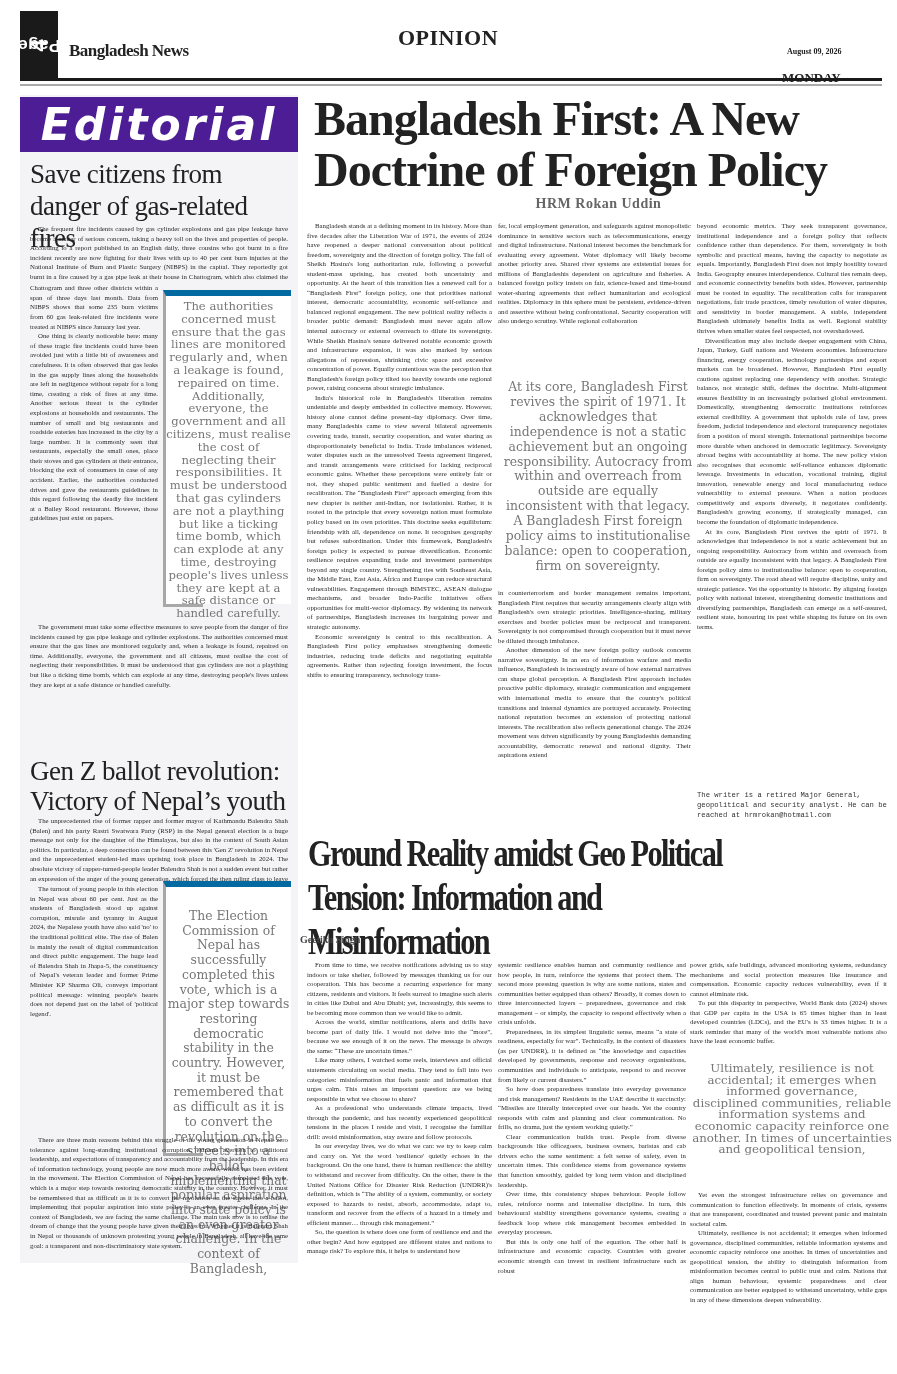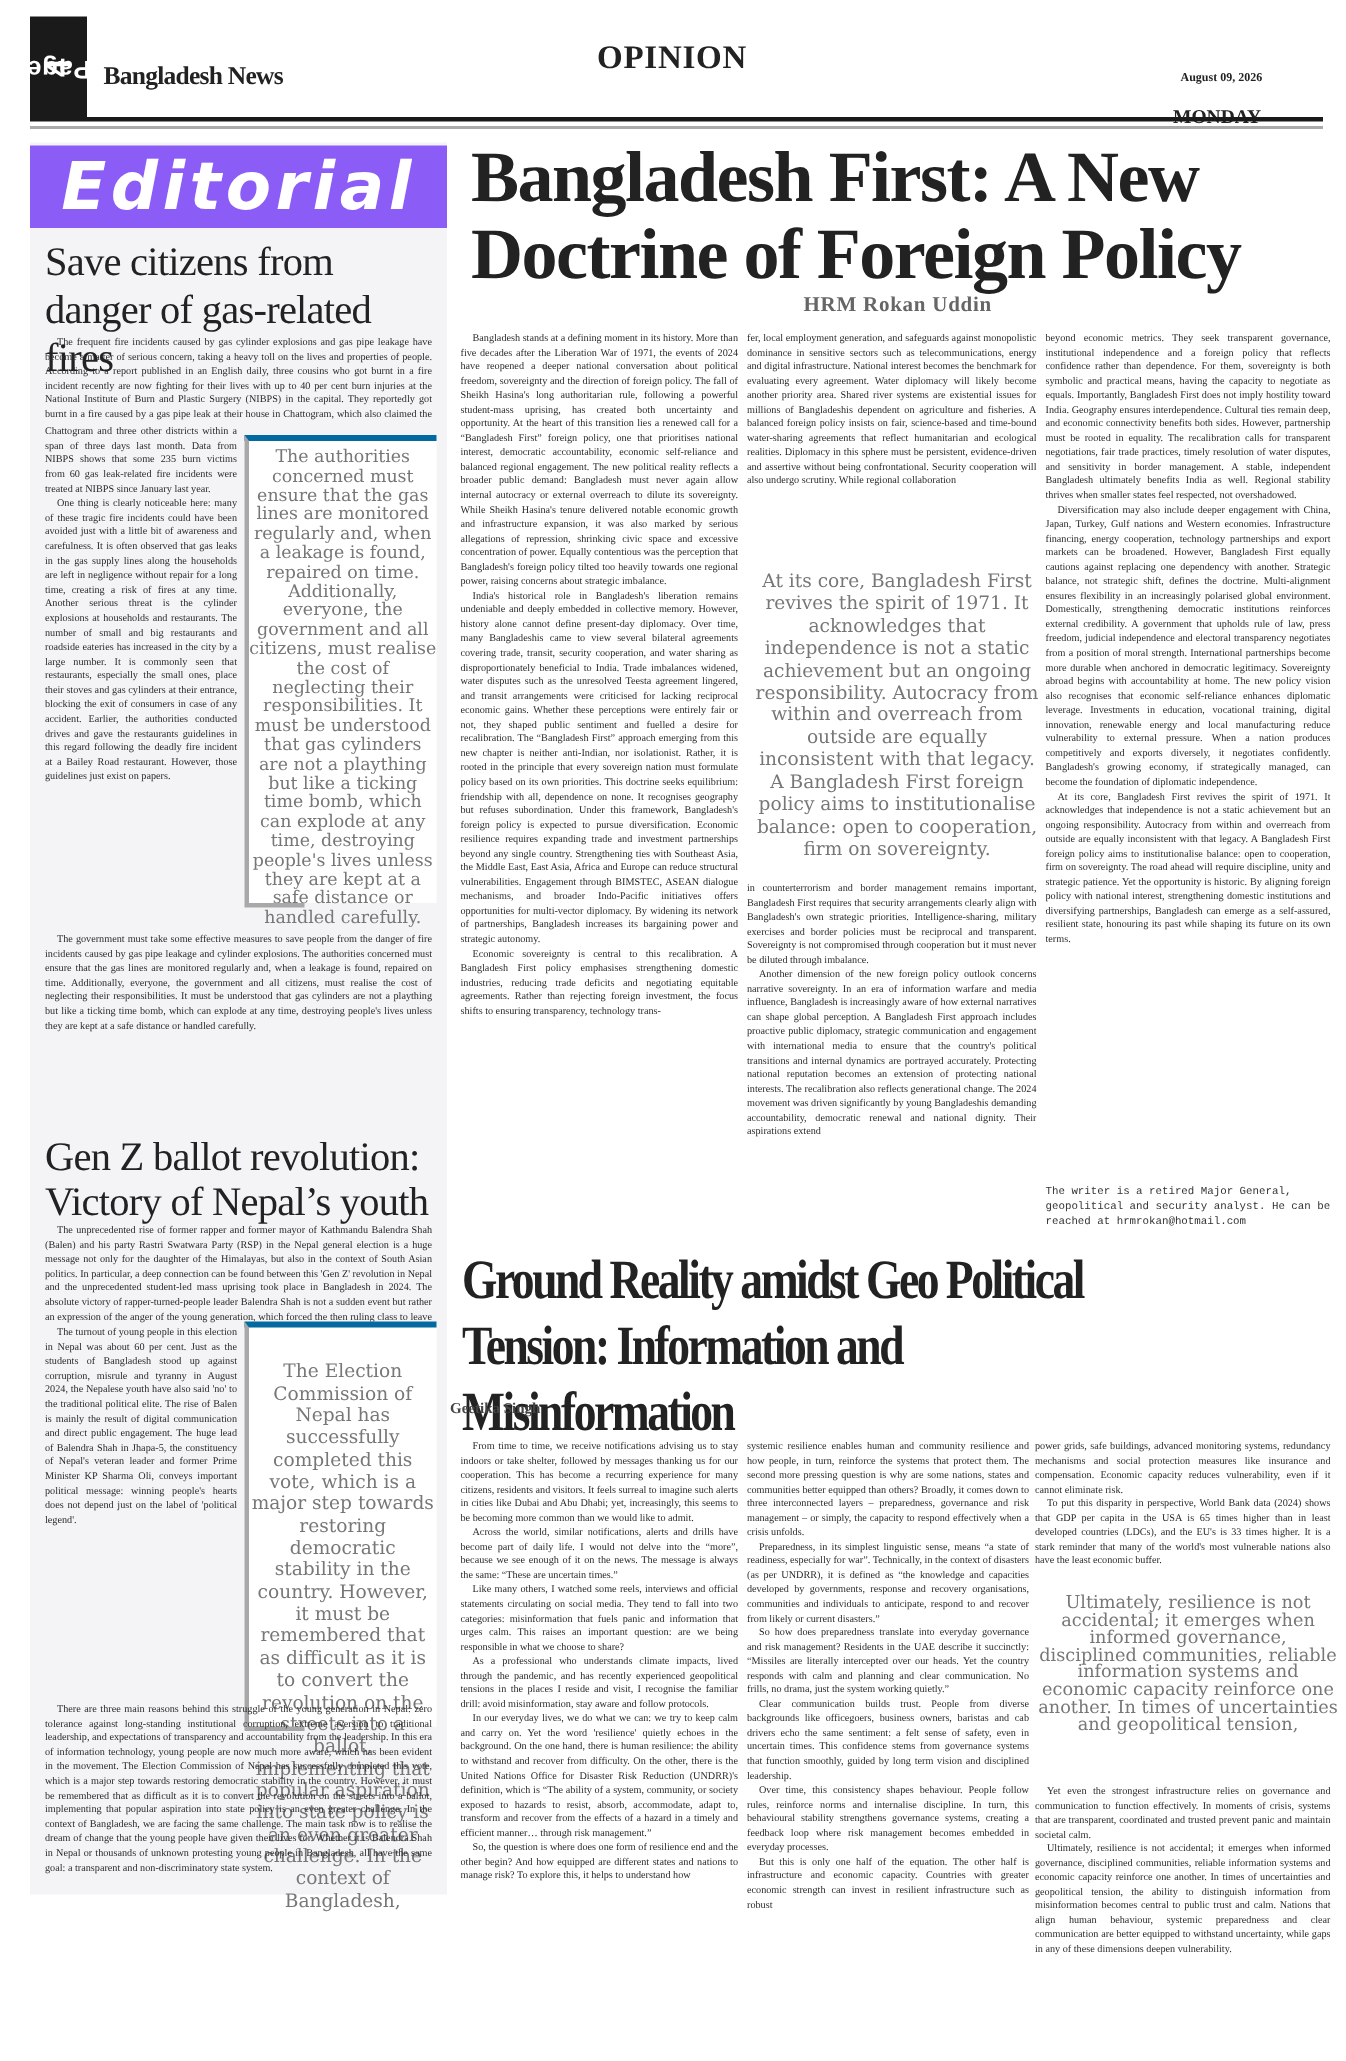--- a/index.html
+++ b/index.html
@@ -10,25 +10,25 @@
   .page-tab span { position:absolute; left:50%; top:50%; transform:translate(-50%,-50%) rotate(-90deg); font-family:"Liberation Sans", sans-serif; font-weight:bold; font-size:17px; white-space:nowrap; letter-spacing:0.5px; }
   .page-tab b { font-size:22px; }
   .masthead { left:69px; top:41px; font-size:17px; font-weight:bold; letter-spacing:-0.5px; }
   .section { left:398px; top:25px; font-size:22px; font-weight:bold; letter-spacing:0.5px; }
   .day { left:782px; top:27px; font-size:13px; font-weight:bold;margin-top:43px; }
   .date { left:787px; top:47px; font-size:8px; font-weight:bold; }
   .rule1 { left:20px; top:78px; width:862px; height:3px; background:#1a1a1a; }
   .rule2 { left:20px; top:84px; width:862px; height:2px; background:#aaa; }
   
   .ed-bg { left:20px; top:95px; width:278px; height:1168px; background:#f4f4f6; }
-  .ed-banner { left:20px; top:97px; width:278px; height:55px; background:#8b5cf6; color:#fff; font-family:"DejaVu Sans", sans-serif; font-weight:bold; font-style:italic; font-size:44px; text-align:center; line-height:55px; letter-spacing:3px; }
+  .ed-banner { left:20px; top:97px; width:278px; height:55px; background:#4c1d95; color:#fff; font-family:"DejaVu Sans", sans-serif; font-weight:bold; font-style:italic; font-size:44px; text-align:center; line-height:55px; letter-spacing:3px; }
   .ed-head { left:30px; top:158px; width:262px; font-size:27px; line-height:32px; letter-spacing:-0.5px; }
   .body { font-size:6.8px; line-height:9.6px; text-align:justify; color:#2a2a2a; }
   .body p { margin:0; text-indent:8px; }
-  .pq { border-left:3px solid #a8a8a8; border-top:4px solid #0369a1; background:#fff; color:#777; font-family:"DejaVu Serif", serif; text-align:center; }
+  .pq { border-left:3px solid #a8a8a8; border-top:6px solid #0369a1; background:#fff; color:#777; font-family:"DejaVu Serif", serif; text-align:center; }
   .pq::after { content:""; position:absolute; left:-3px; bottom:-3px; width:40px; height:3px; background:#a8a8a8; }
   .pq1 { left:163px; top:290px; width:125px; height:304px; font-size:11.6px; line-height:12.8px; padding-top:4px; }
   .pq2 { left:163px; top:881px; width:125px; height:244px; font-size:12.4px; line-height:14.7px; padding-top:22px; }
   .g-head { left:30px; top:756px; width:262px; font-size:27px; line-height:30px; letter-spacing:-0.5px; }
   
   .a1-head { left:314px; top:93px; width:580px; font-size:48px; line-height:51px; font-weight:bold; letter-spacing:-1px; font-family:Liberation Serif, serif; }
   .byline1 { left:300px; top:196px; width:597px; text-align:center; font-size:14px; font-weight:bold; color:#666; letter-spacing:0.5px; }
   .col { font-size:6.8px; line-height:9.55px; text-align:justify; color:#2a2a2a; }
   .col p { margin:0; text-indent:8px; }
   .pq3 { left:503px; top:380px; width:190px; font-family:"DejaVu Serif", serif; color:#777; font-size:12.4px; line-height:14.9px; text-align:center; }

